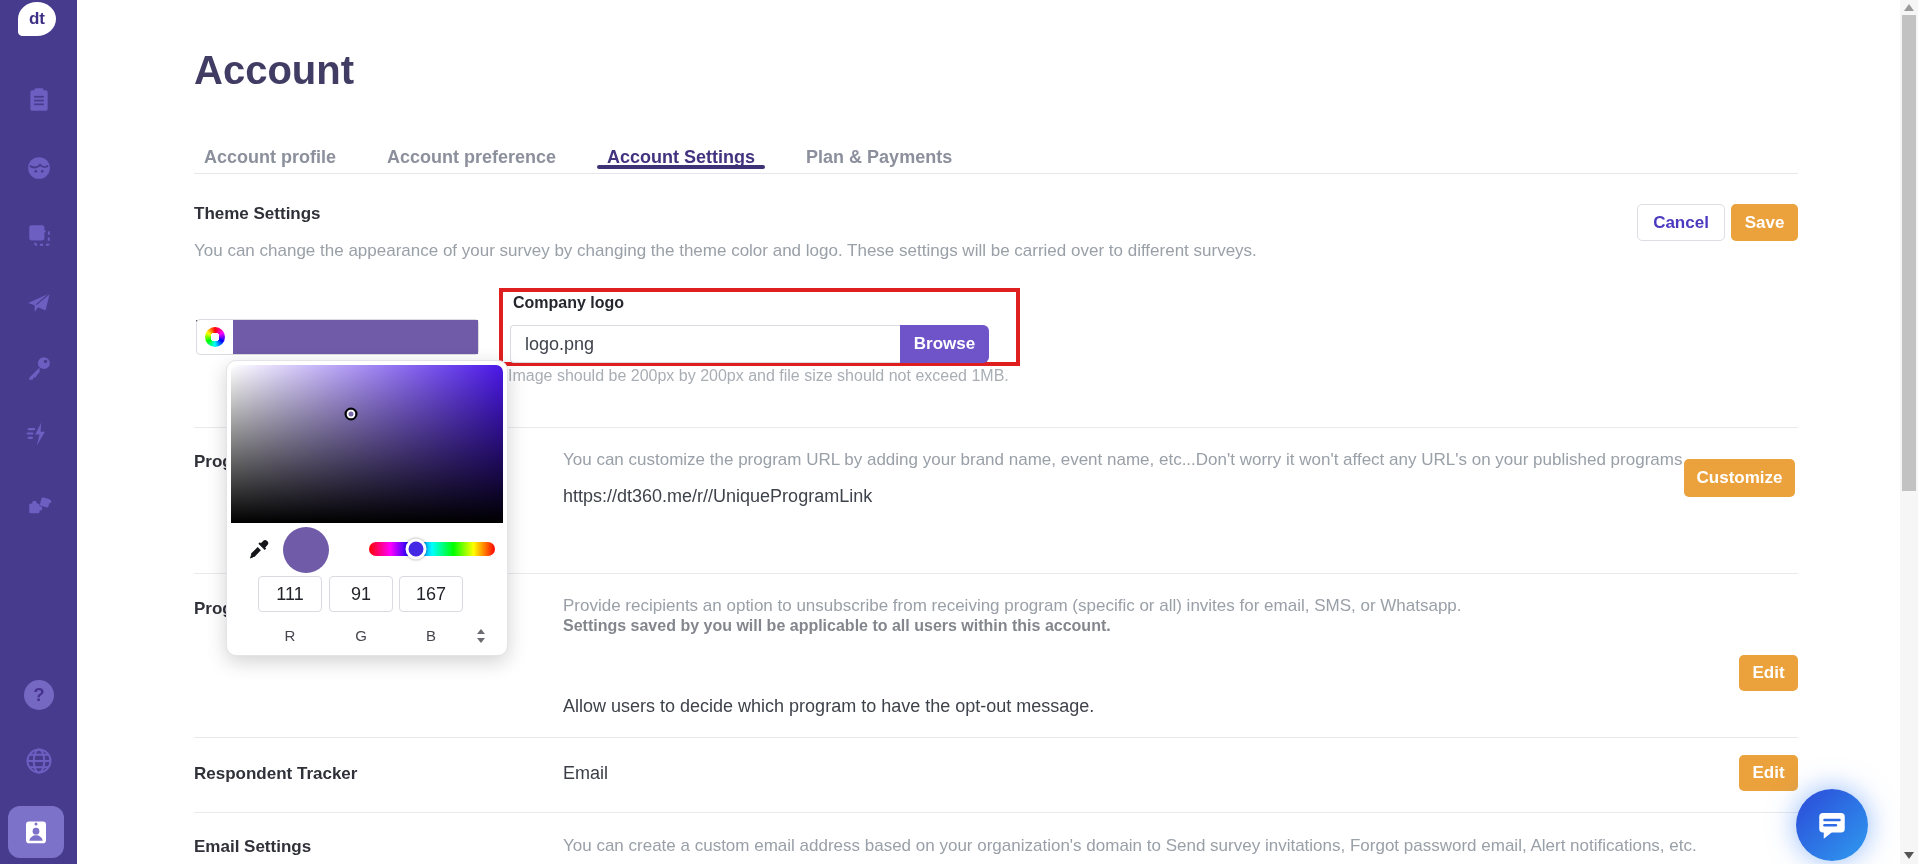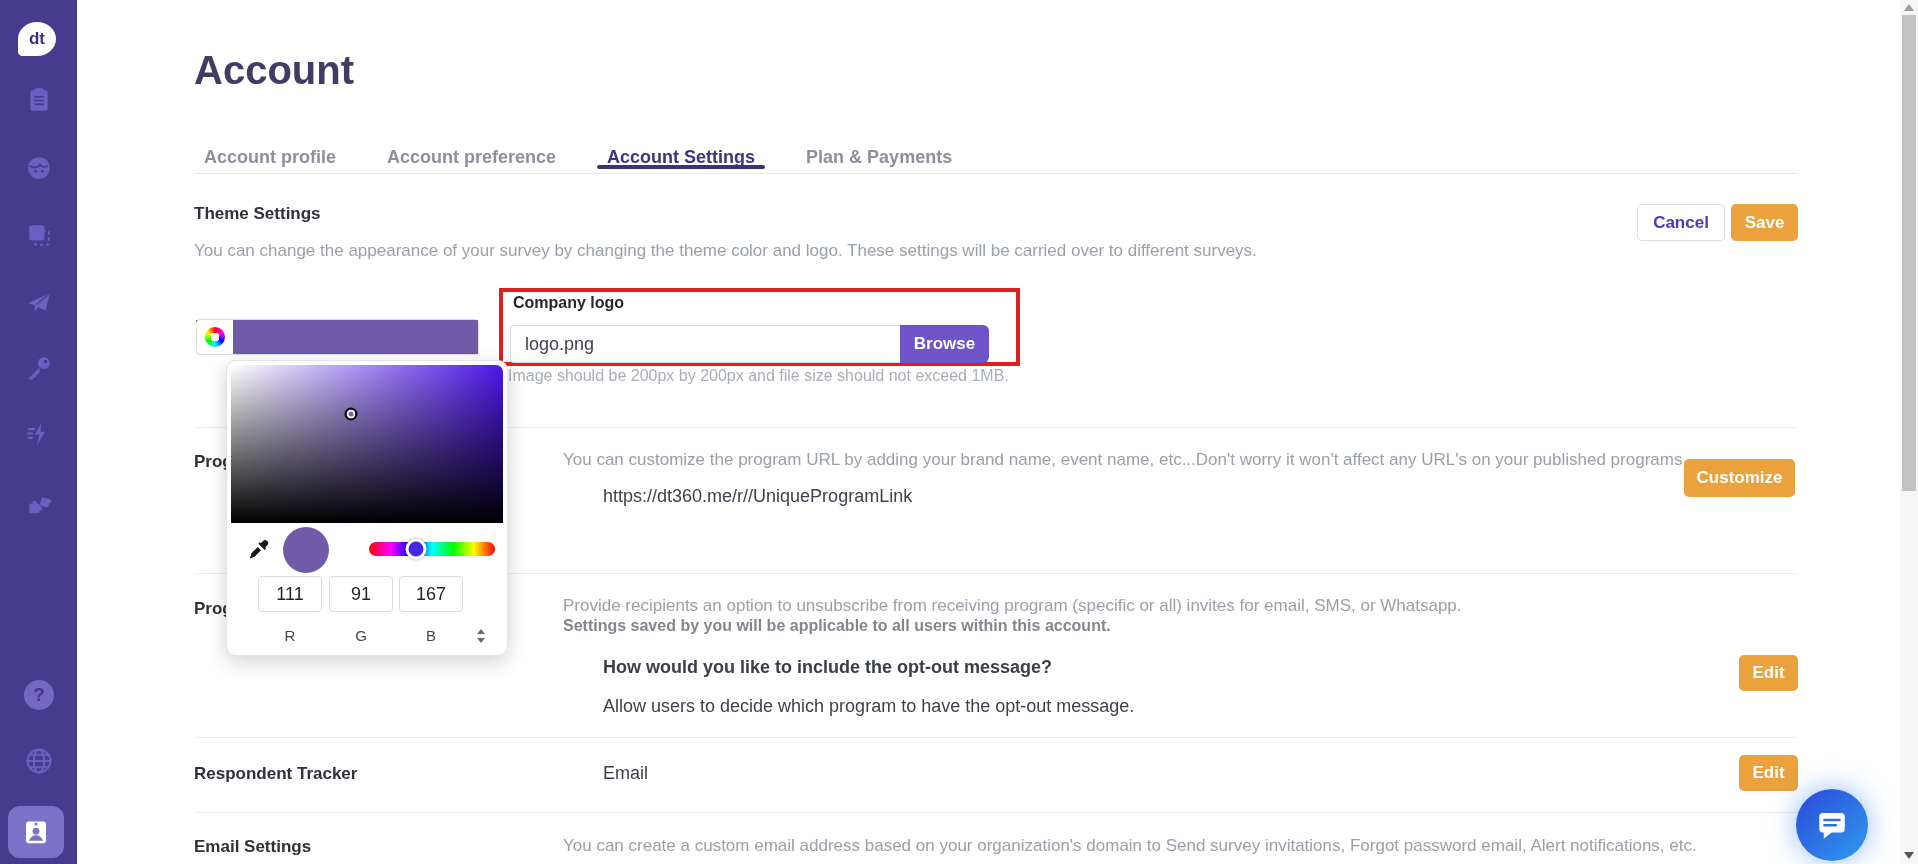--- a/index.html
+++ b/index.html
@@ -1,21 +1,21 @@
 <!DOCTYPE html>
 <html><head>
 <meta charset="utf-8">
 <style>
   * { margin:0; padding:0; box-sizing:border-box; }
   body { background:#fff; font-family:"Liberation Sans", sans-serif; }
   .app { position:relative; width:1918px; height:864px; background:#fff; overflow:hidden; }
 
   
   .sidebar { position:absolute; left:0; top:0; width:77px; height:864px; background:#473B8E; z-index:5; }
-  .logo-bubble { position:absolute; left:18px; top:22px; width:38px; height:34px; background:#fff;
+  .logo-bubble { position:absolute; left:18px; top:2px; width:38px; height:34px; background:#fff;
                  border-radius:50% 50% 50% 12%; display:flex; align-items:center; justify-content:center;
                  font-weight:bold; font-size:17px; color:#3D2F85; }
   .side-ico { position:absolute; left:50%; transform:translateX(-50%); width:26px; height:26px; color:#6C5FC1; cursor:pointer; }
   .side-ico svg { width:100%; height:100%; display:block; }
   .help-circle { position:absolute; left:50%; transform:translateX(-50%); width:30px; height:30px; border-radius:50%;
                  background:#7568C2; display:flex; align-items:center; justify-content:center; }
   .active-item { position:absolute; left:8px; top:806px; width:56px; height:52px; background:#7D72CA;
                  border-radius:12px; display:flex; align-items:center; justify-content:center; cursor:pointer; }
   .active-item svg { width:30px; height:30px; }
 
@@ -56,21 +56,21 @@
                 font-family:inherit; z-index:4; }
   .btn-browse { position:absolute; left:900px; top:325px; width:89px; height:38px; background:#6E53C9; color:#fff;
                 font-size:17px; border-radius:0 6px 6px 0; z-index:4; }
   .logo-helper { position:absolute; left:508px; top:367px; font-size:16px; color:#A9AEB5; z-index:2; }
 
   .divider { position:absolute; left:194px; width:1604px; height:1px; background:#E8EAED; }
 
   .row-label { position:absolute; left:194px; font-size:17px; font-weight:bold; color:#303139; }
   .gray-text { position:absolute; left:563px; font-size:17px; color:#9AA0A8; }
   .gray-bold { position:absolute; left:563px; font-size:16px; color:#83878D; font-weight:bold; }
-  .dark-text { position:absolute; left:563px; color:#3E424A;margin-left:40px; }
+  .dark-text { position:absolute; left:563px; color:#3E424A; }
 
   .btn-customize { position:absolute; left:1684px; top:459px; width:111px; height:38px; font-size:17px; }
   .btn-edit1 { position:absolute; left:1739px; top:655px; width:59px; height:36px; font-size:17px; }
   .btn-edit2 { position:absolute; left:1739px; top:755px; width:59px; height:36px; font-size:17px; }
 
   
   .picker { position:absolute; left:226px; top:360px; width:282px; height:296px; background:#fff;
             border:1px solid #E3E3E8; border-radius:10px; box-shadow:0 6px 20px rgba(0,0,0,.18); z-index:10; }
   .sat-area { position:absolute; left:4px; top:4px; right:4px; height:158px; border-radius:7px 7px 0 0; cursor:crosshair;
         background: linear-gradient(to top, #000, rgba(0,0,0,0)), linear-gradient(to right, #fff, #4A17E8); }
@@ -224,21 +224,20 @@
   <div class="divider" style="top:427px"></div>
   <div class="row-label" style="top:452px">Program URL</div>
   <div class="gray-text" style="top:450px">You can customize the program URL by adding your brand name, event name, etc...Don't worry it won't affect any URL's on your published programs.</div>
   <div class="dark-text" style="top:486px; font-size:18px; font-weight:500;">https://dt360.me/r//UniqueProgramLink</div>
   <button class="btn btn-orange btn-customize">Customize</button>
 
   <div class="divider" style="top:573px"></div>
   <div class="row-label" style="top:599px">Program opt-out</div>
   <div class="gray-text" style="top:596px">Provide recipients an option to unsubscribe from receiving program (specific or all) invites for email, SMS, or Whatsapp.</div>
   <div class="gray-bold" style="top:617px">Settings saved by you will be applicable to all users within this account.</div>
-  <div class="dark-text" style="top:657px; font-size:18px; font-weight:bold; color:#3A3E47;">How would you like to include the opt-out message?</div>
   <button class="btn btn-orange btn-edit1">Edit</button>
   <div class="dark-text" style="top:696px; font-size:18px;">Allow users to decide which program to have the opt-out message.</div>
 
   <div class="divider" style="top:737px"></div>
   <div class="row-label" style="top:764px">Respondent Tracker</div>
   <div class="dark-text" style="top:763px; font-size:18px; font-weight:500; color:#3A3E47;">Email</div>
   <button class="btn btn-orange btn-edit2">Edit</button>
 
   <div class="divider" style="top:812px"></div>
   <div class="row-label" style="top:837px">Email Settings</div>

